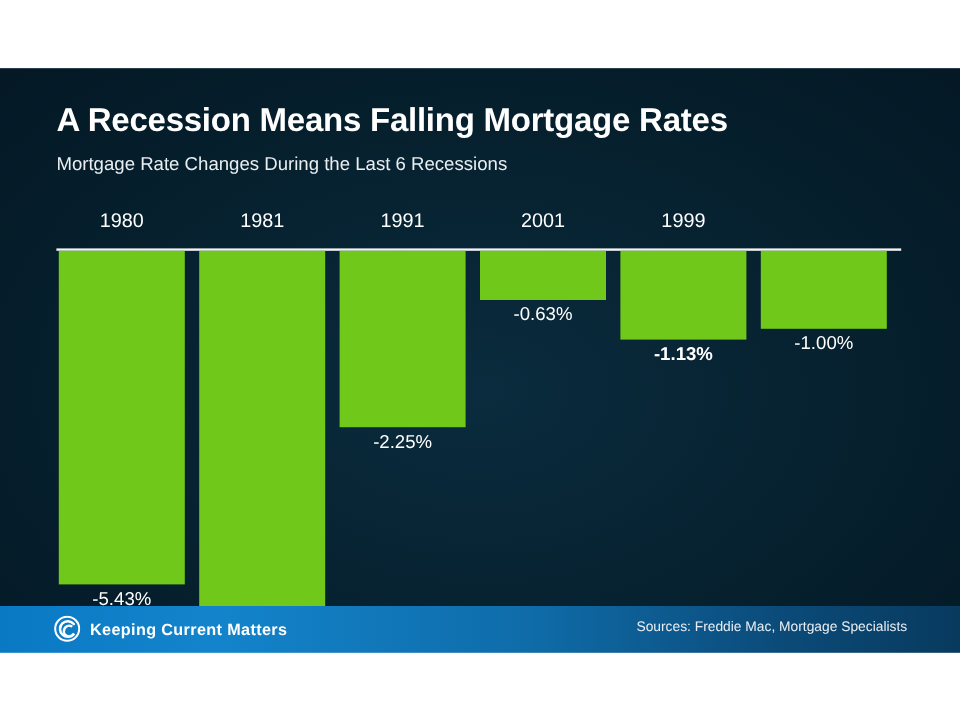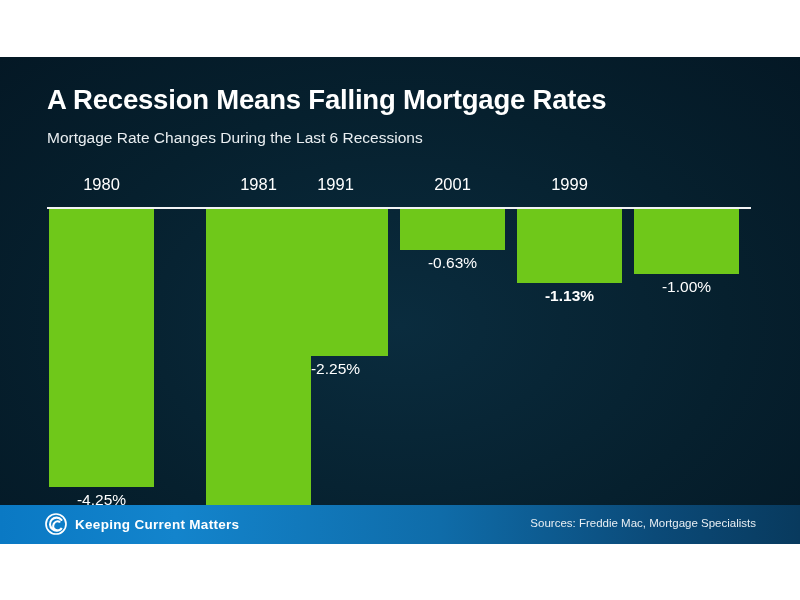--- a/index.html
+++ b/index.html
@@ -155,23 +155,23 @@
 
     <div id="title">A Recession Means Falling Mortgage Rates</div>
     <div id="subtitle">Mortgage Rate Changes During the Last 6 Recessions</div>
 
     <div id="plot">
       <div class="axis-line"></div>
 
     <div class="col" style="left: 49px; width: 105px;">
           <div class="year-label">1980</div>
           <div class="bar" style="height: 277.525px;"></div>
-          <div class="value-label" style="top: 433.525px;">-4.25%</div>
-        </div>
-        <div class="col" style="left: 166px; width: 105px; margin-left: 40px;">
+          <div class="value-label" style="top: 433.525px;">-5.43%</div>
+        </div>
+        <div class="col" style="left: 166px; width: 105px;">
           <div class="year-label">1981</div>
           <div class="bar" style="height: 326.5px;"></div>
         </div>
         <div class="col" style="left: 283px; width: 105px;">
           <div class="year-label">1991</div>
           <div class="bar" style="height: 146.925px;"></div>
           <div class="value-label" style="top: 302.925px;">-2.25%</div>
         </div>
         <div class="col" style="left: 400px; width: 105px;">
           <div class="year-label">2001</div>

